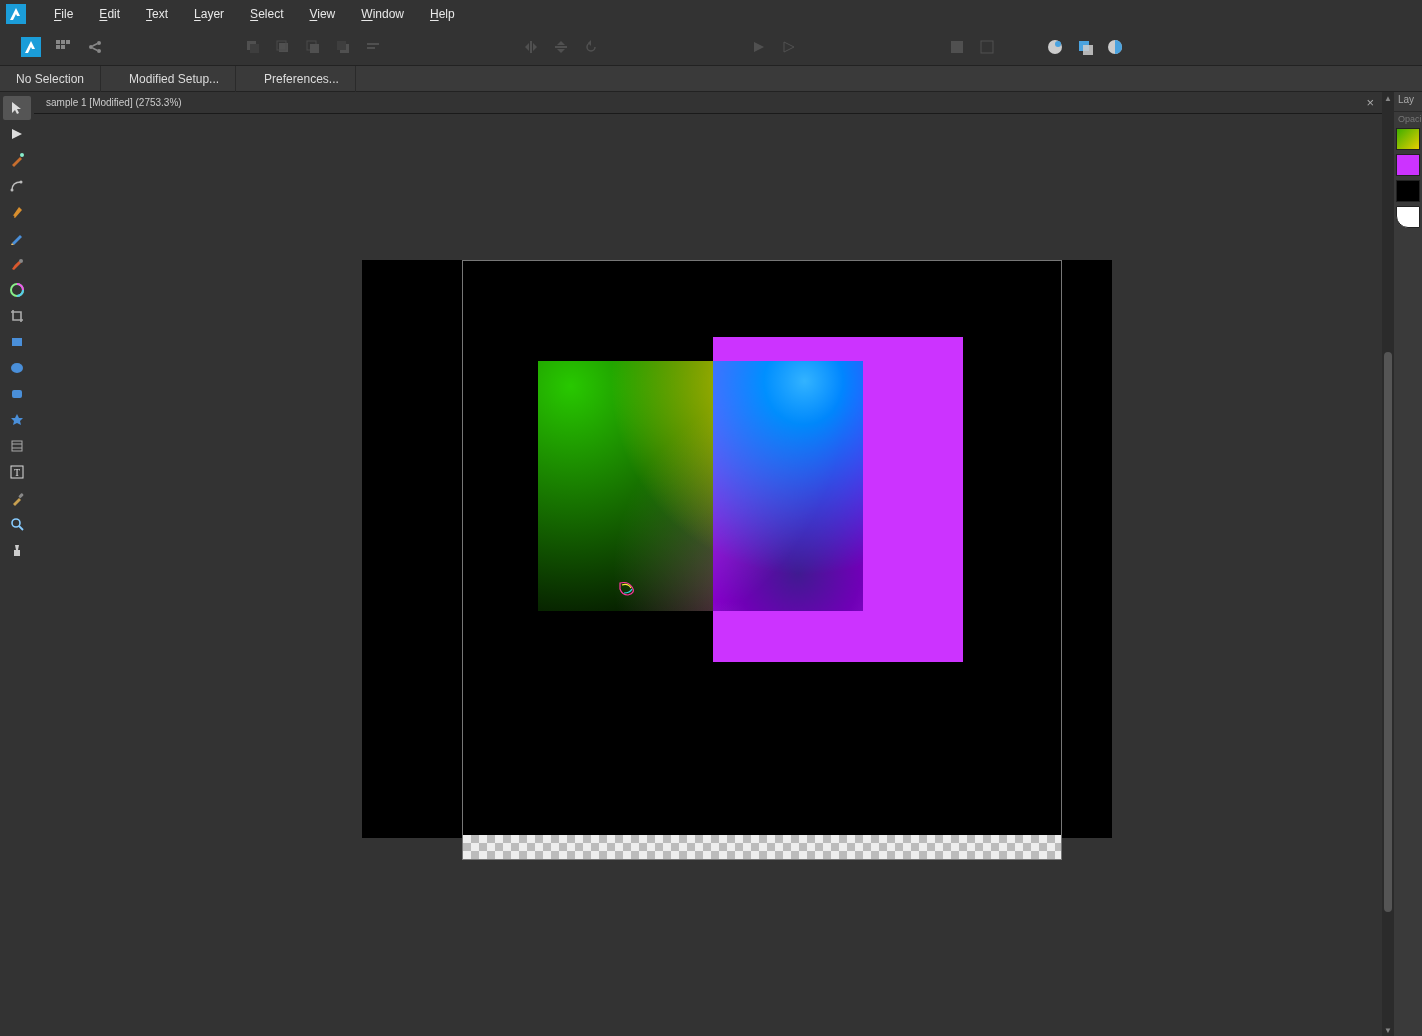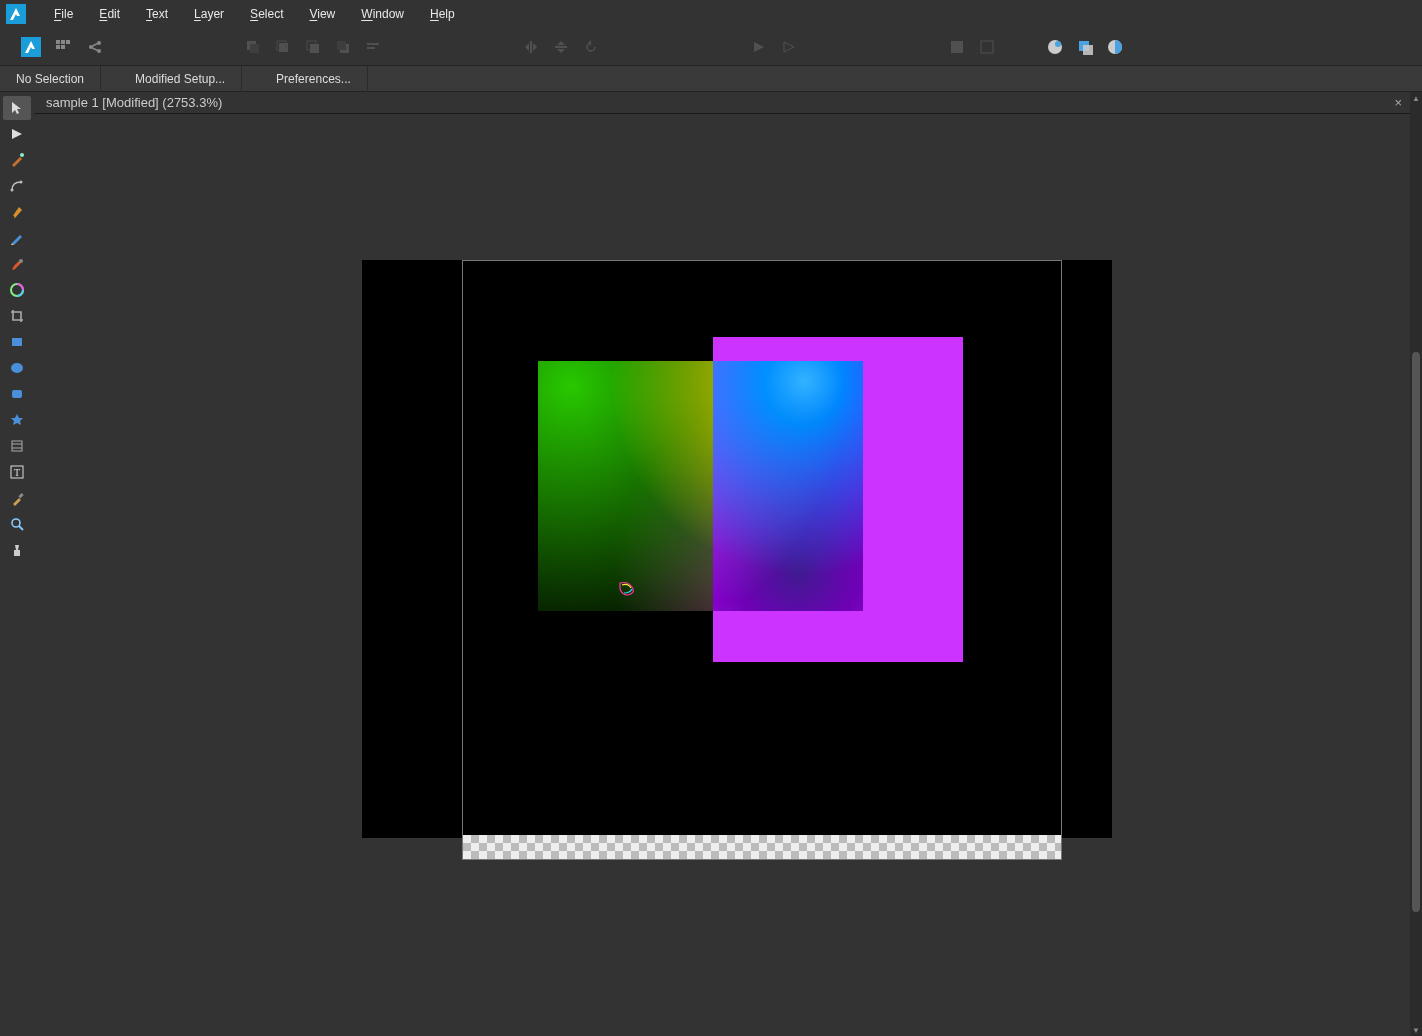--- a/index.html
+++ b/index.html
@@ -36,21 +36,21 @@
 .tb-btn {
   width: 26px; height: 26px;
   display: flex; align-items: center; justify-content: center;
   border-radius: 2px;
 }
 .tb-btn.disabled { opacity: 0.35; pointer-events: none; }
 .tb-group { display: flex; gap: 4px; }
 
 .contextbar {
   height: 26px; background: #3a3a3a;
-  display: flex; align-items: flex-start; gap: 18px;
+  display: flex; align-items: flex-start; gap: 12px;
   border-bottom: 1px solid #222;
 }
 .ctx-item {
   padding: 0 16px; line-height: 26px;
   font-size: 12px; color: #ddd;
   border-right: 1px solid #2a2a2a;
 }
 
 .body-row { flex: 1; display: flex; overflow: hidden; }
 
@@ -69,21 +69,21 @@
 .main {
   flex: 1; display: flex; flex-direction: column;
   background: #333333;
 }
 .doc-tabbar {
   height: 22px; background: #333333;
   display: flex; align-items: center;
   border-bottom: 1px solid #1a1a1a;
 }
 .doc-tab {
-  padding: 0 12px; line-height: 20px; font-size: 13px;
+  padding: 0 12px; line-height: 20px; font-size: 10px;
   color: #ccc; display: flex; align-items: center; gap: 8px;
 }
 .doc-close { margin-left: auto; padding: 0 8px; color: #aaa; font-size: 13px; }
 .canvas-wrap {
   flex: 1; position: relative; overflow: hidden;
   background: #333333;
 }
 .pasteboard {
   position: absolute; left: 328px; top: 146px;
   width: 750px; height: 578px; background: #000000;
@@ -446,14 +446,22 @@
       </div>
     </div>
   </div>
 
   <div class="vscroll">
     <div class="arrow up">▲</div>
     <div class="thumb"></div>
     <div class="arrow dn">▼</div>
   </div>
 
+  <div class="rightpanel">
+    <div class="rp-tab">Lay</div>
+    <div class="rp-sub">Opaci</div>
+    <div class="swatch sw-grad"></div>
+    <div class="swatch sw-mag"></div>
+    <div class="swatch sw-blk"></div>
+    <div class="swatch sw-wht"></div>
+  </div>
 
 </div>
 
 </body></html>

